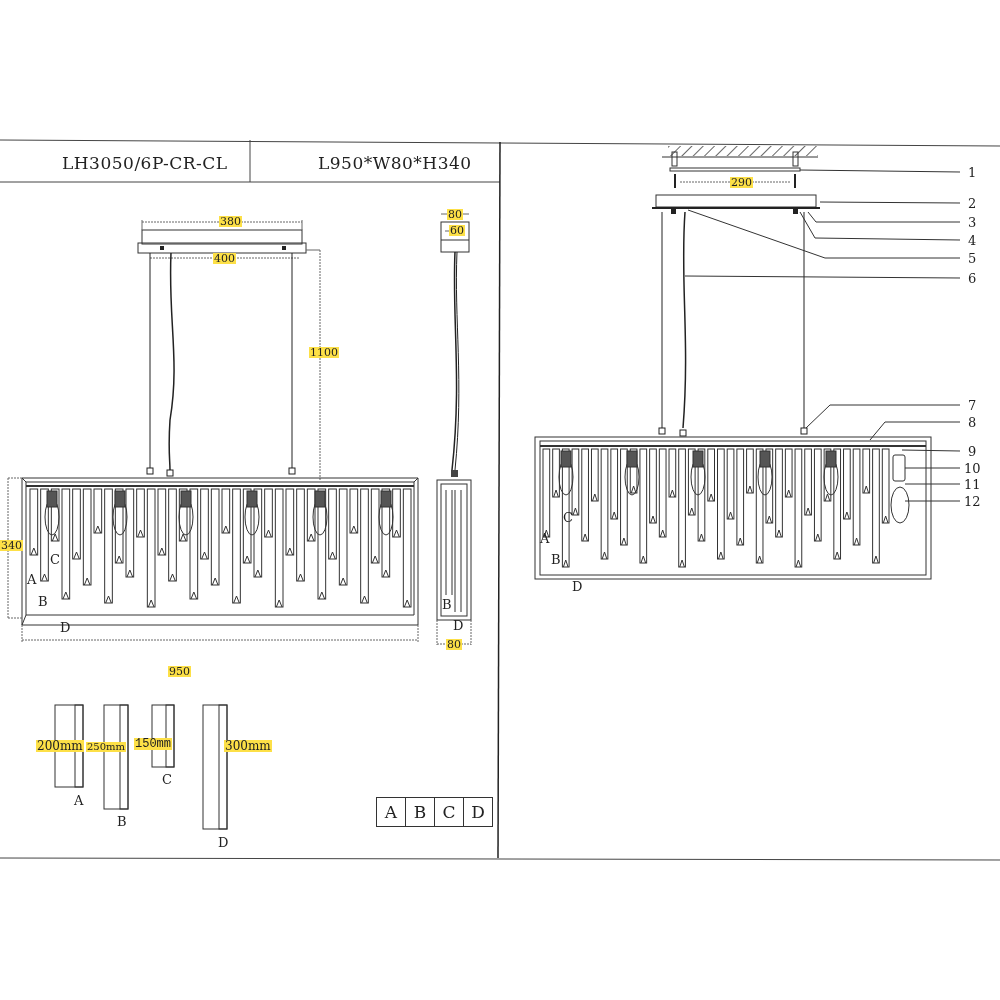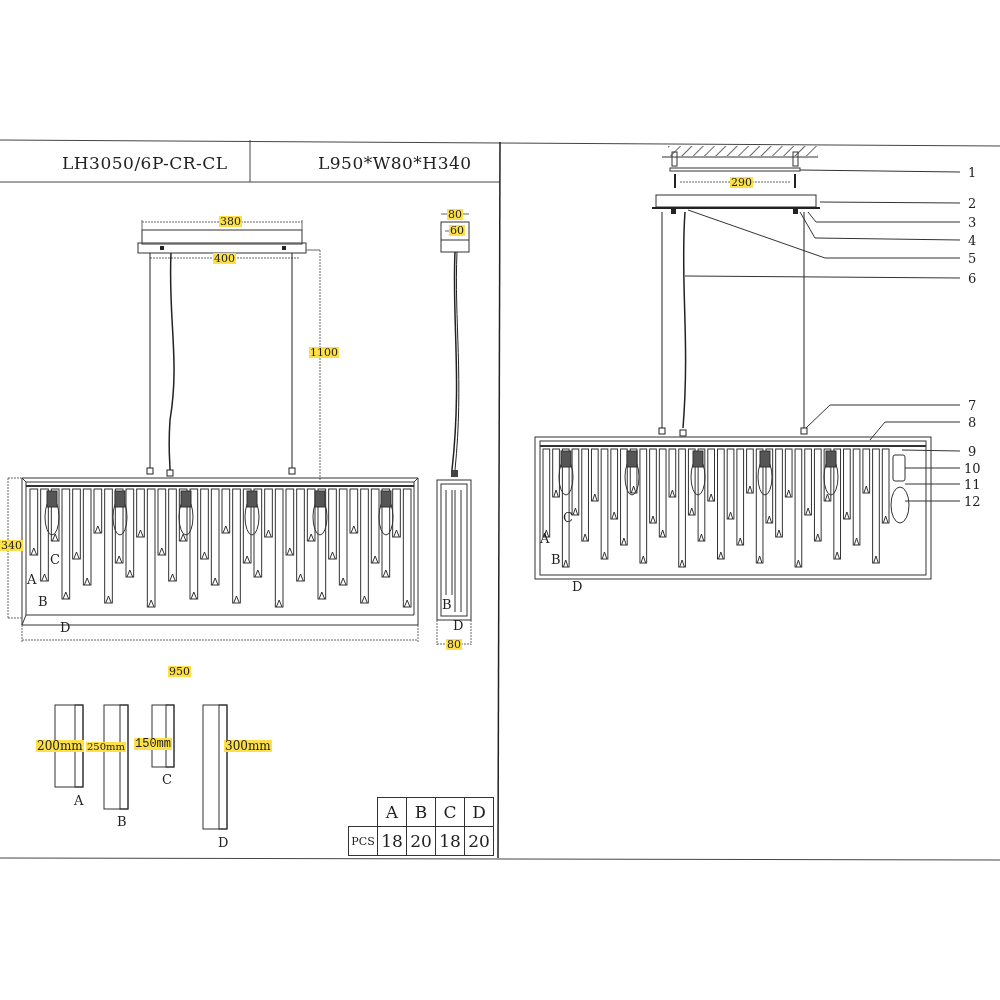--- a/index.html
+++ b/index.html
@@ -327,27 +327,20 @@
 
 <table class="pcs">
   <tbody>
       <tr>
     <td class="empty"></td>
     <td>A</td>
     <td>B</td>
     <td>C</td>
     <td>D</td>
   </tr>
-  <tr>
-    <td class="pcslabel">PCS</td>
-    <td>18</td>
-    <td>20</td>
-    <td>18</td>
-    <td>20</td>
-  </tr>
 </tbody>
   </table>
 
 <div class="dim" style="left:730px;top:177px;">290</div>
 <div class="lbl" style="left:968px;top:166px;">1</div>
 <div class="lbl" style="left:968px;top:197px;">2</div>
 <div class="lbl" style="left:968px;top:216px;">3</div>
 <div class="lbl" style="left:968px;top:234px;">4</div>
 <div class="lbl" style="left:968px;top:252px;">5</div>
 <div class="lbl" style="left:968px;top:272px;">6</div>

